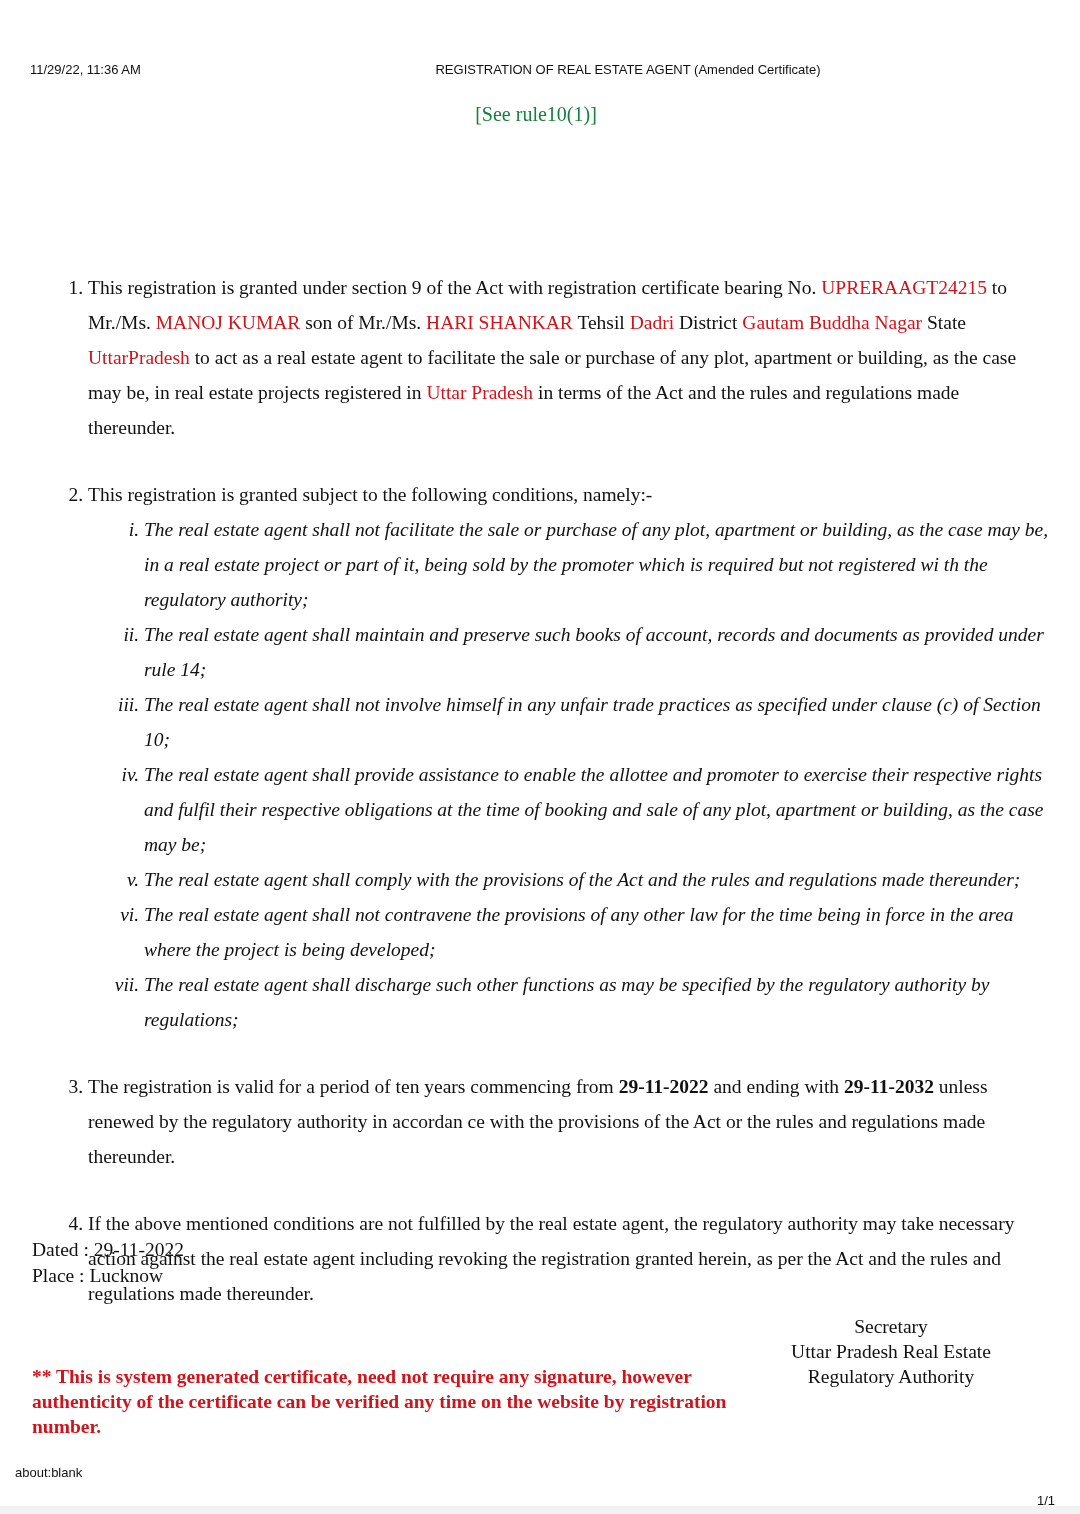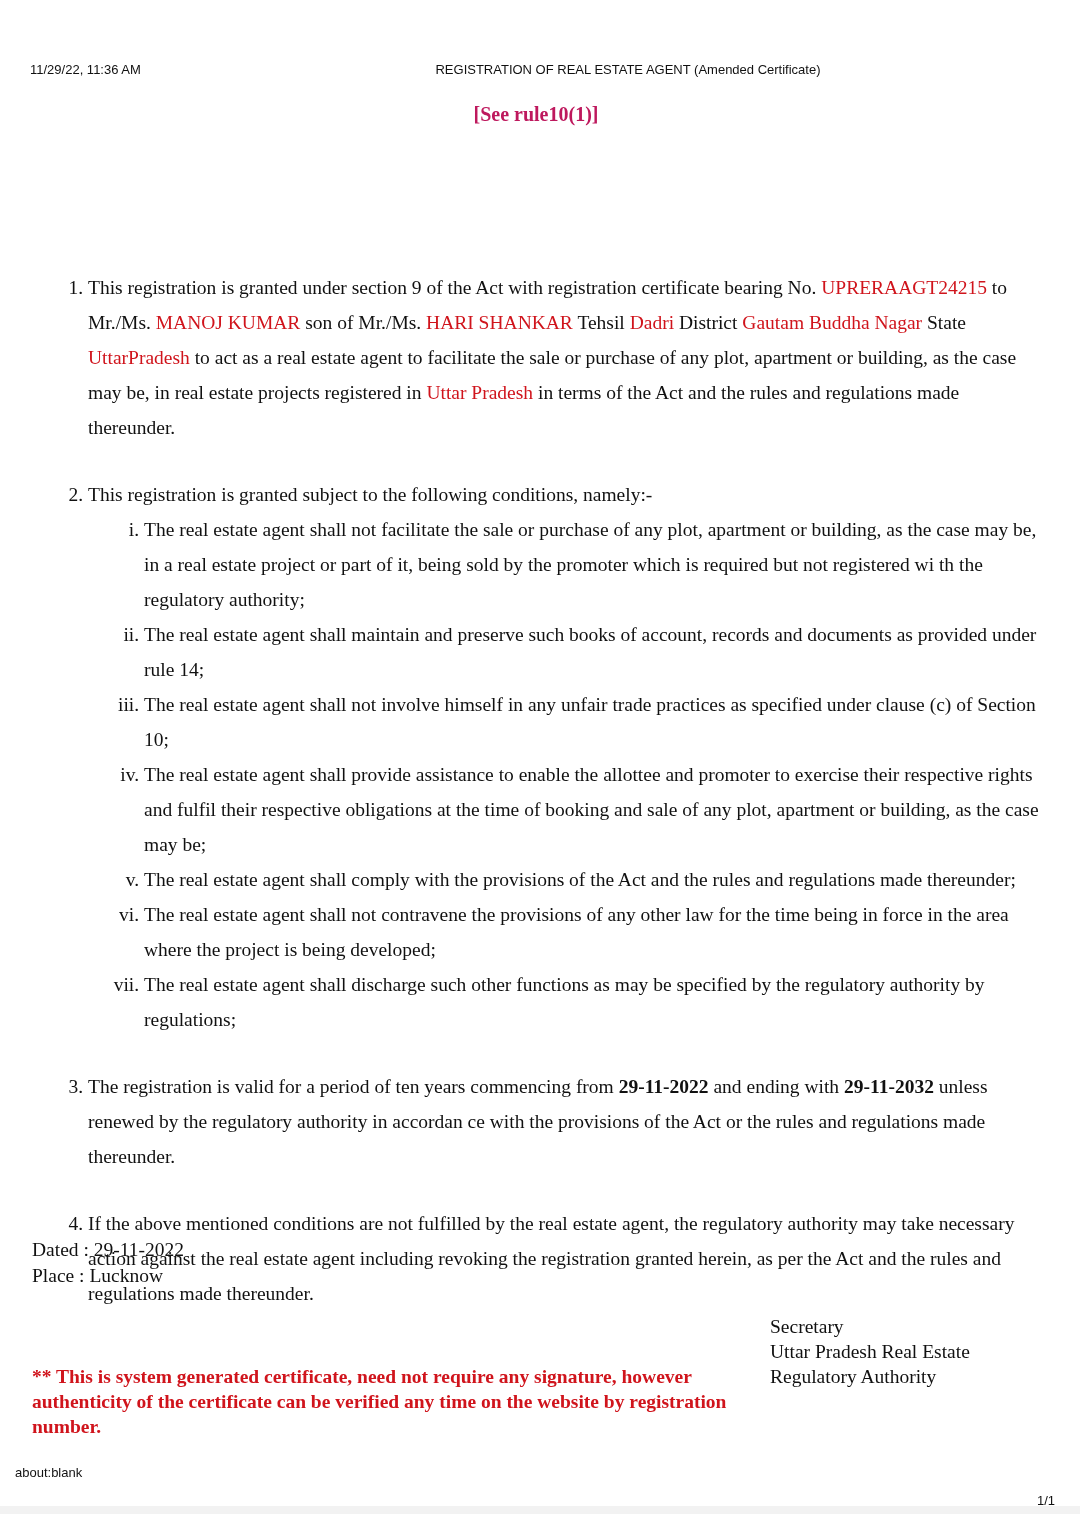--- a/index.html
+++ b/index.html
@@ -5,29 +5,29 @@
   html, body { margin: 0; padding: 0; }
   body {
     width: 1080px; height: 1514px; background: #ffffff; position: relative; overflow: hidden;
     font-family: "Liberation Serif", "DejaVu Serif", serif; color: #111;
   }
   .hdr { position: absolute; top: 62px; font-family: "Liberation Sans", "DejaVu Sans", sans-serif; font-size: 13px; color: #111; }
   .hdr-left { left: 30px; }
   .hdr-center { left: 0; width: 1256px; text-align: center; }
   .title-block { position: absolute; top: 102px; left: 0; width: 1072px; text-align: center; }
   .form-h { color: #d0141c; font-weight: bold; font-size: 20px; line-height: 24px; }
-  .see-rule { color: #be185d; font-weight: bold; font-size: 20px; line-height: 24px; }
+  .see-rule { color: #15803d; font-weight: normal; font-size: 20px; line-height: 24px; }
   .main-title { font-weight: bold; font-size: 25px; line-height: 34px; letter-spacing: 0.3px; }
   .red { color: #d0141c; }
   .body-text { position: absolute; top: 238px; left: 60px; width: 990px; font-size: 19.5px; line-height: 35px; }
   ol.main { margin: 0; padding-left: 28px; }
   ol.main > li { padding-left: 0; margin-top: 32px; }
-  ol.roman { list-style-type: lower-roman; margin: 0; padding-left: 56px; }
+  ol.roman { list-style-type: lower-roman; margin: 0; padding-left: 56px; font-style: italic; }
   .footer-block { position: absolute; top: 1237px; left: 32px; font-size: 19.5px; line-height: 26px; }
-  .signatory { position: absolute; top: 1314px; left: 770px; width: 242px; font-size: 19.5px; line-height: 25px; }
+  .signatory { position: absolute; top: 1314px; left: 770px; width: 242px; text-align: center; font-size: 19.5px; line-height: 25px; }
   .notice { position: absolute; top: 1364px; left: 32px; width: 700px; color: #d0141c; font-weight: bold; font-size: 19.5px; line-height: 25px; }
   .ftr { position: absolute; top: 1465px; font-family: "Liberation Sans", "DejaVu Sans", sans-serif; font-size: 13px; text-align: right; }
   .ftr-left { left: 15px; }
   .ftr-right { right: 25px; margin-top: 28px; }
   .bottom-bar { position: absolute; left: 0; right: 0; bottom: 0; height: 8px; background: #f2f2f2; }
 </style>
 </head>
 <body>
 
 <div class="hdr hdr-left">11/29/22, 11:36 AM</div>

